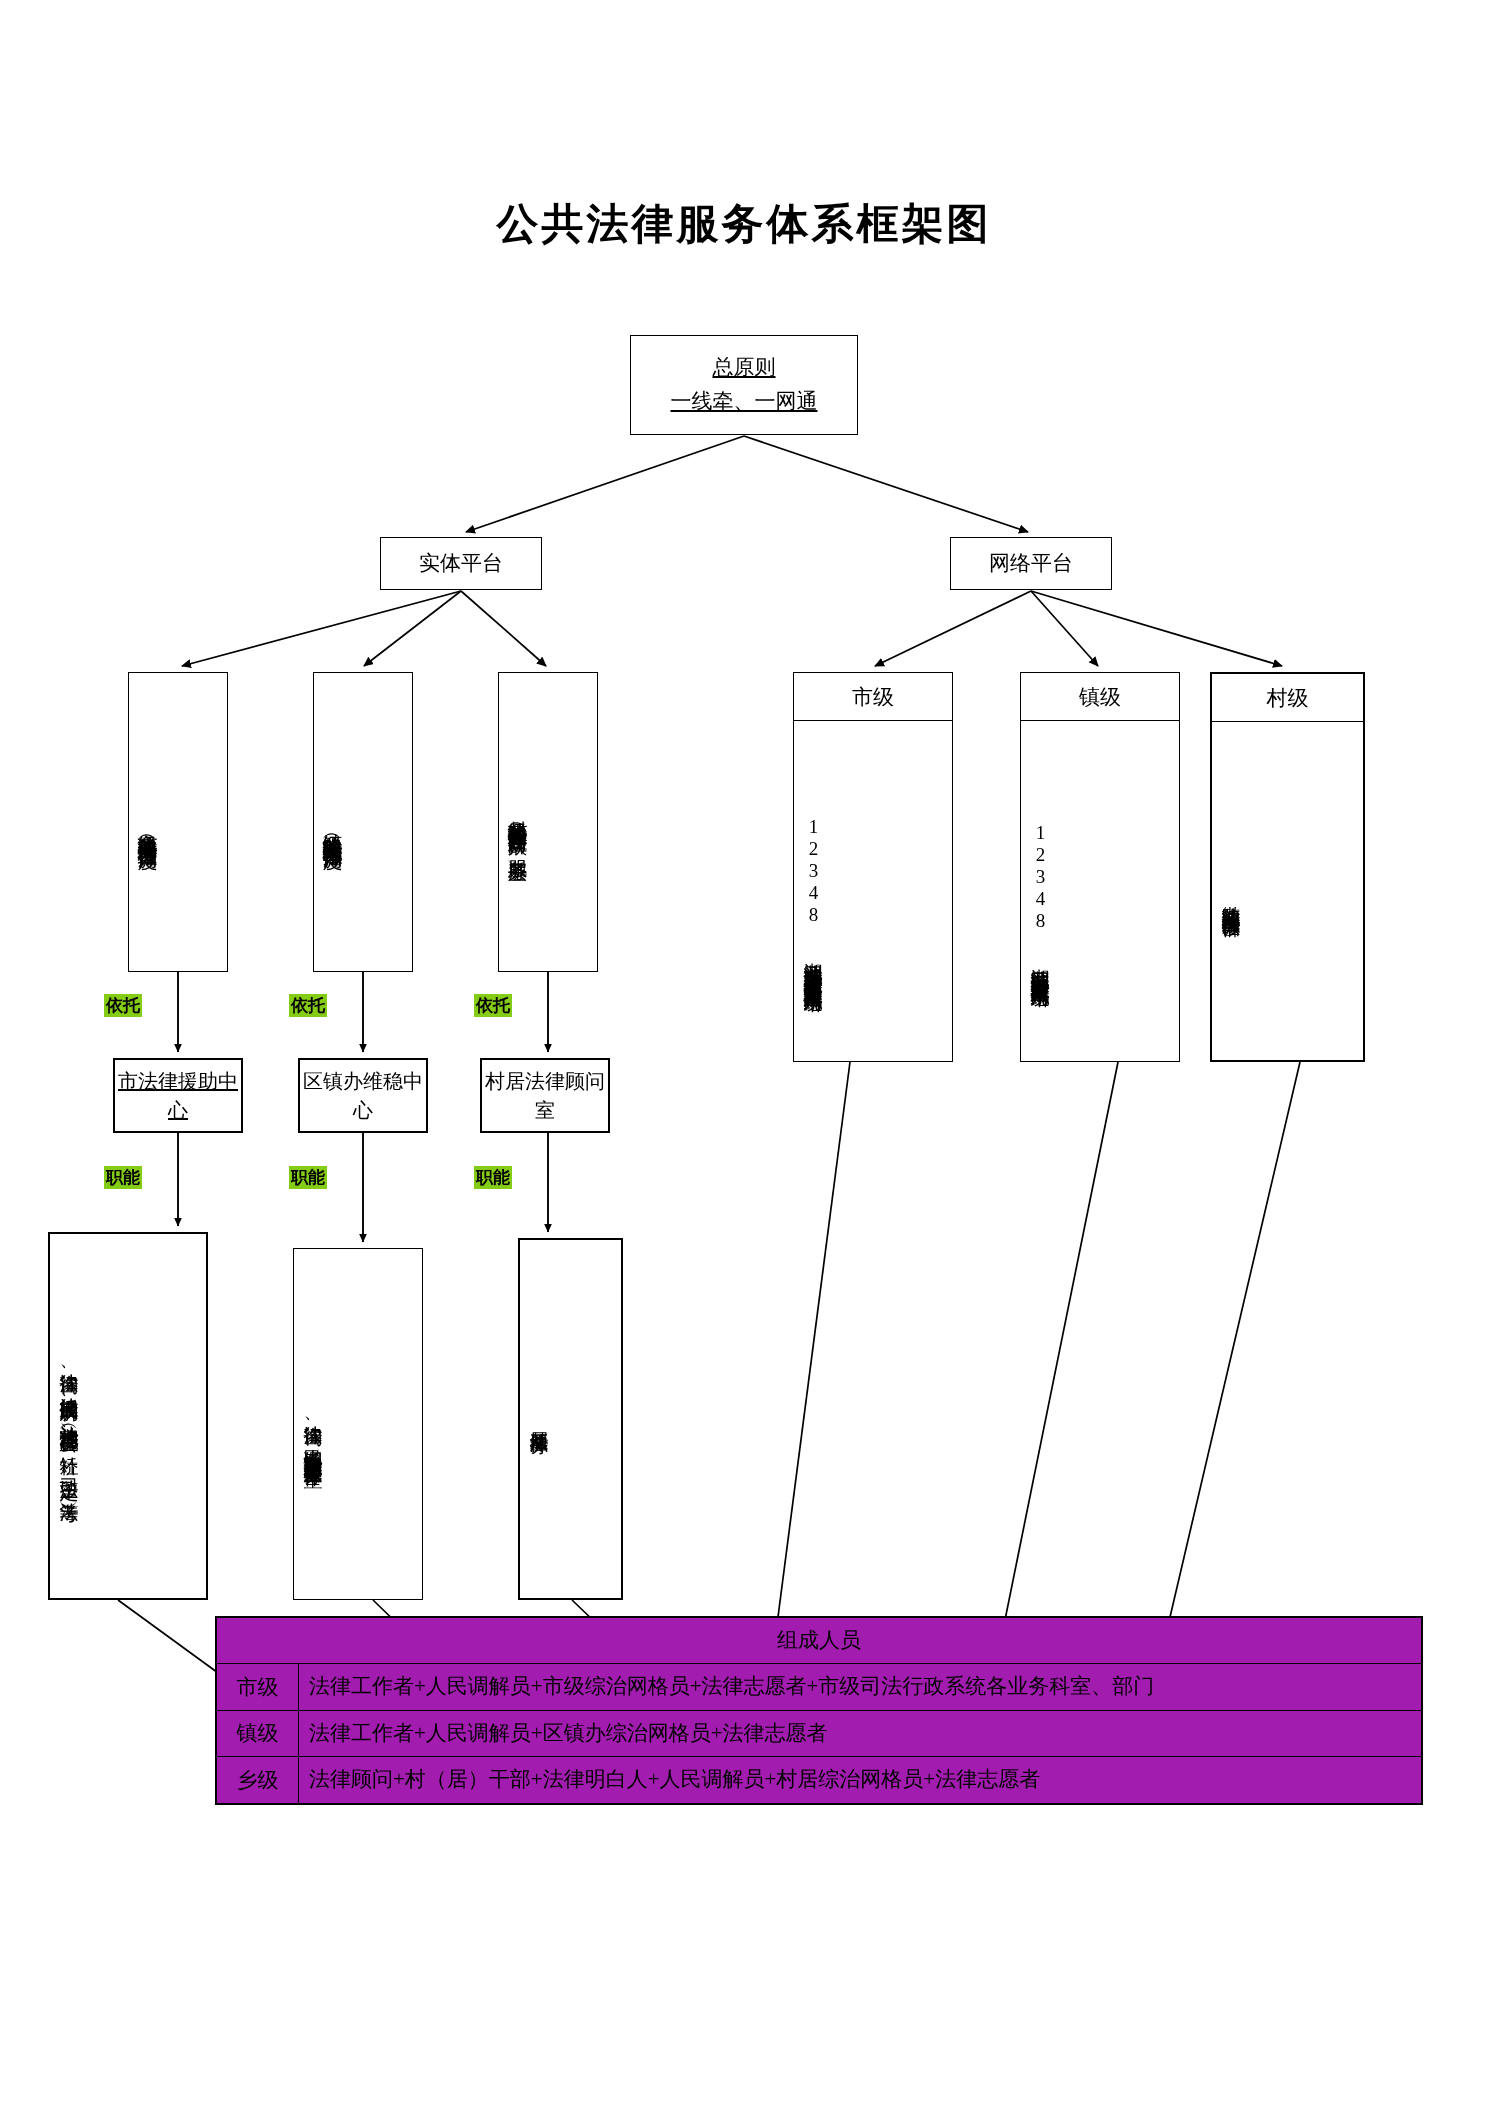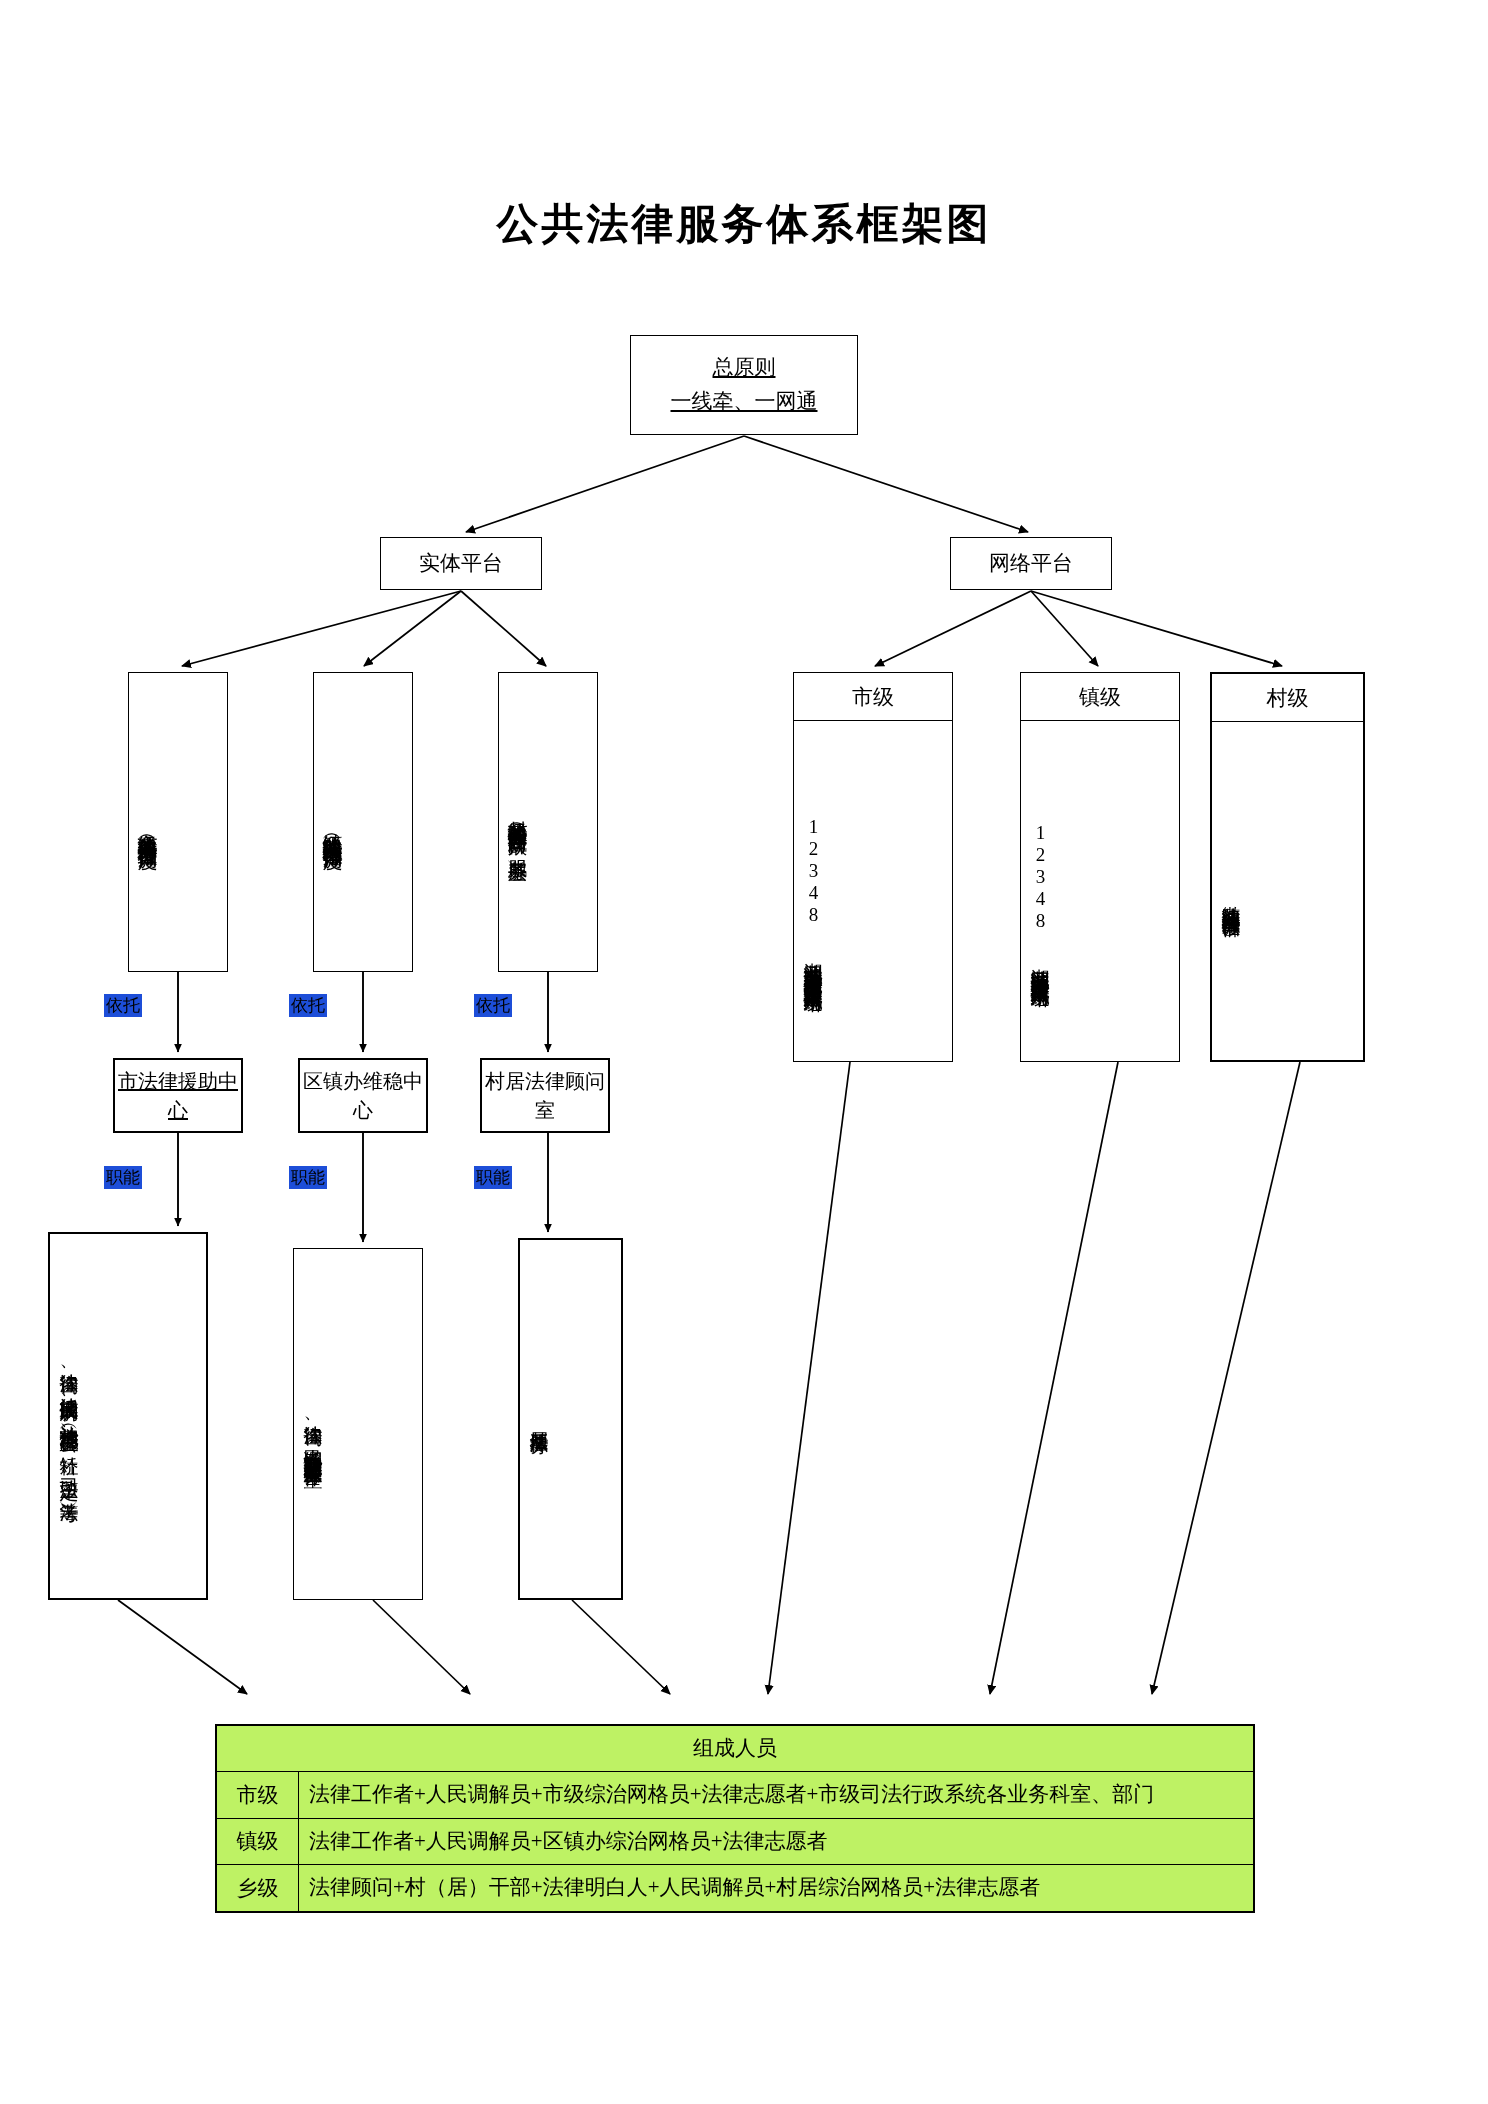--- a/index.html
+++ b/index.html
@@ -75,23 +75,24 @@
     letter-spacing: 3px;
     font-family: "Liberation Serif", "DejaVu Serif", serif;
     z-index: 3;
   }
 
   
   .edge-label {
     position: absolute;
     font-size: 17px;
     z-index: 3;
-    background: #1d4ed8;
+    background: #84cc16;
     padding: 0 2px;
     white-space: nowrap;
+    font-weight: bold;
   }
 
   
   #node-root {
     left: 630px; top: 335px; width: 228px; height: 100px;
     font-size: 21px;
     text-decoration: underline;
   }
   #node-root .inner { line-height: 1.6; }
 
@@ -133,23 +134,23 @@
 
   
   #node-func-city { left: 48px; top: 1232px; width: 160px; height: 368px; }
   #node-func-town { left: 293px; top: 1248px; width: 130px; height: 352px; }
   #node-func-village { left: 518px; top: 1238px; width: 105px; height: 362px; }
   .func-box .vtext { padding-top: 16px; font-size: 19px; }
 
   
   #composition-table {
     position: absolute;
-    left: 215px; top: 1724px; width: 1040px;
+    left: 215px; top: 1616px; width: 1208px;
     border: 2.2px solid #000;
-    background: #bef264;
+    background: #a21caf;
     z-index: 2;
     box-sizing: border-box;
   }
   #composition-table .t-head {
     text-align: center;
     font-size: 21px;
     padding: 8px 0 9px;
     border-bottom: 1.8px solid #000;
   }
   #composition-table .t-row {

